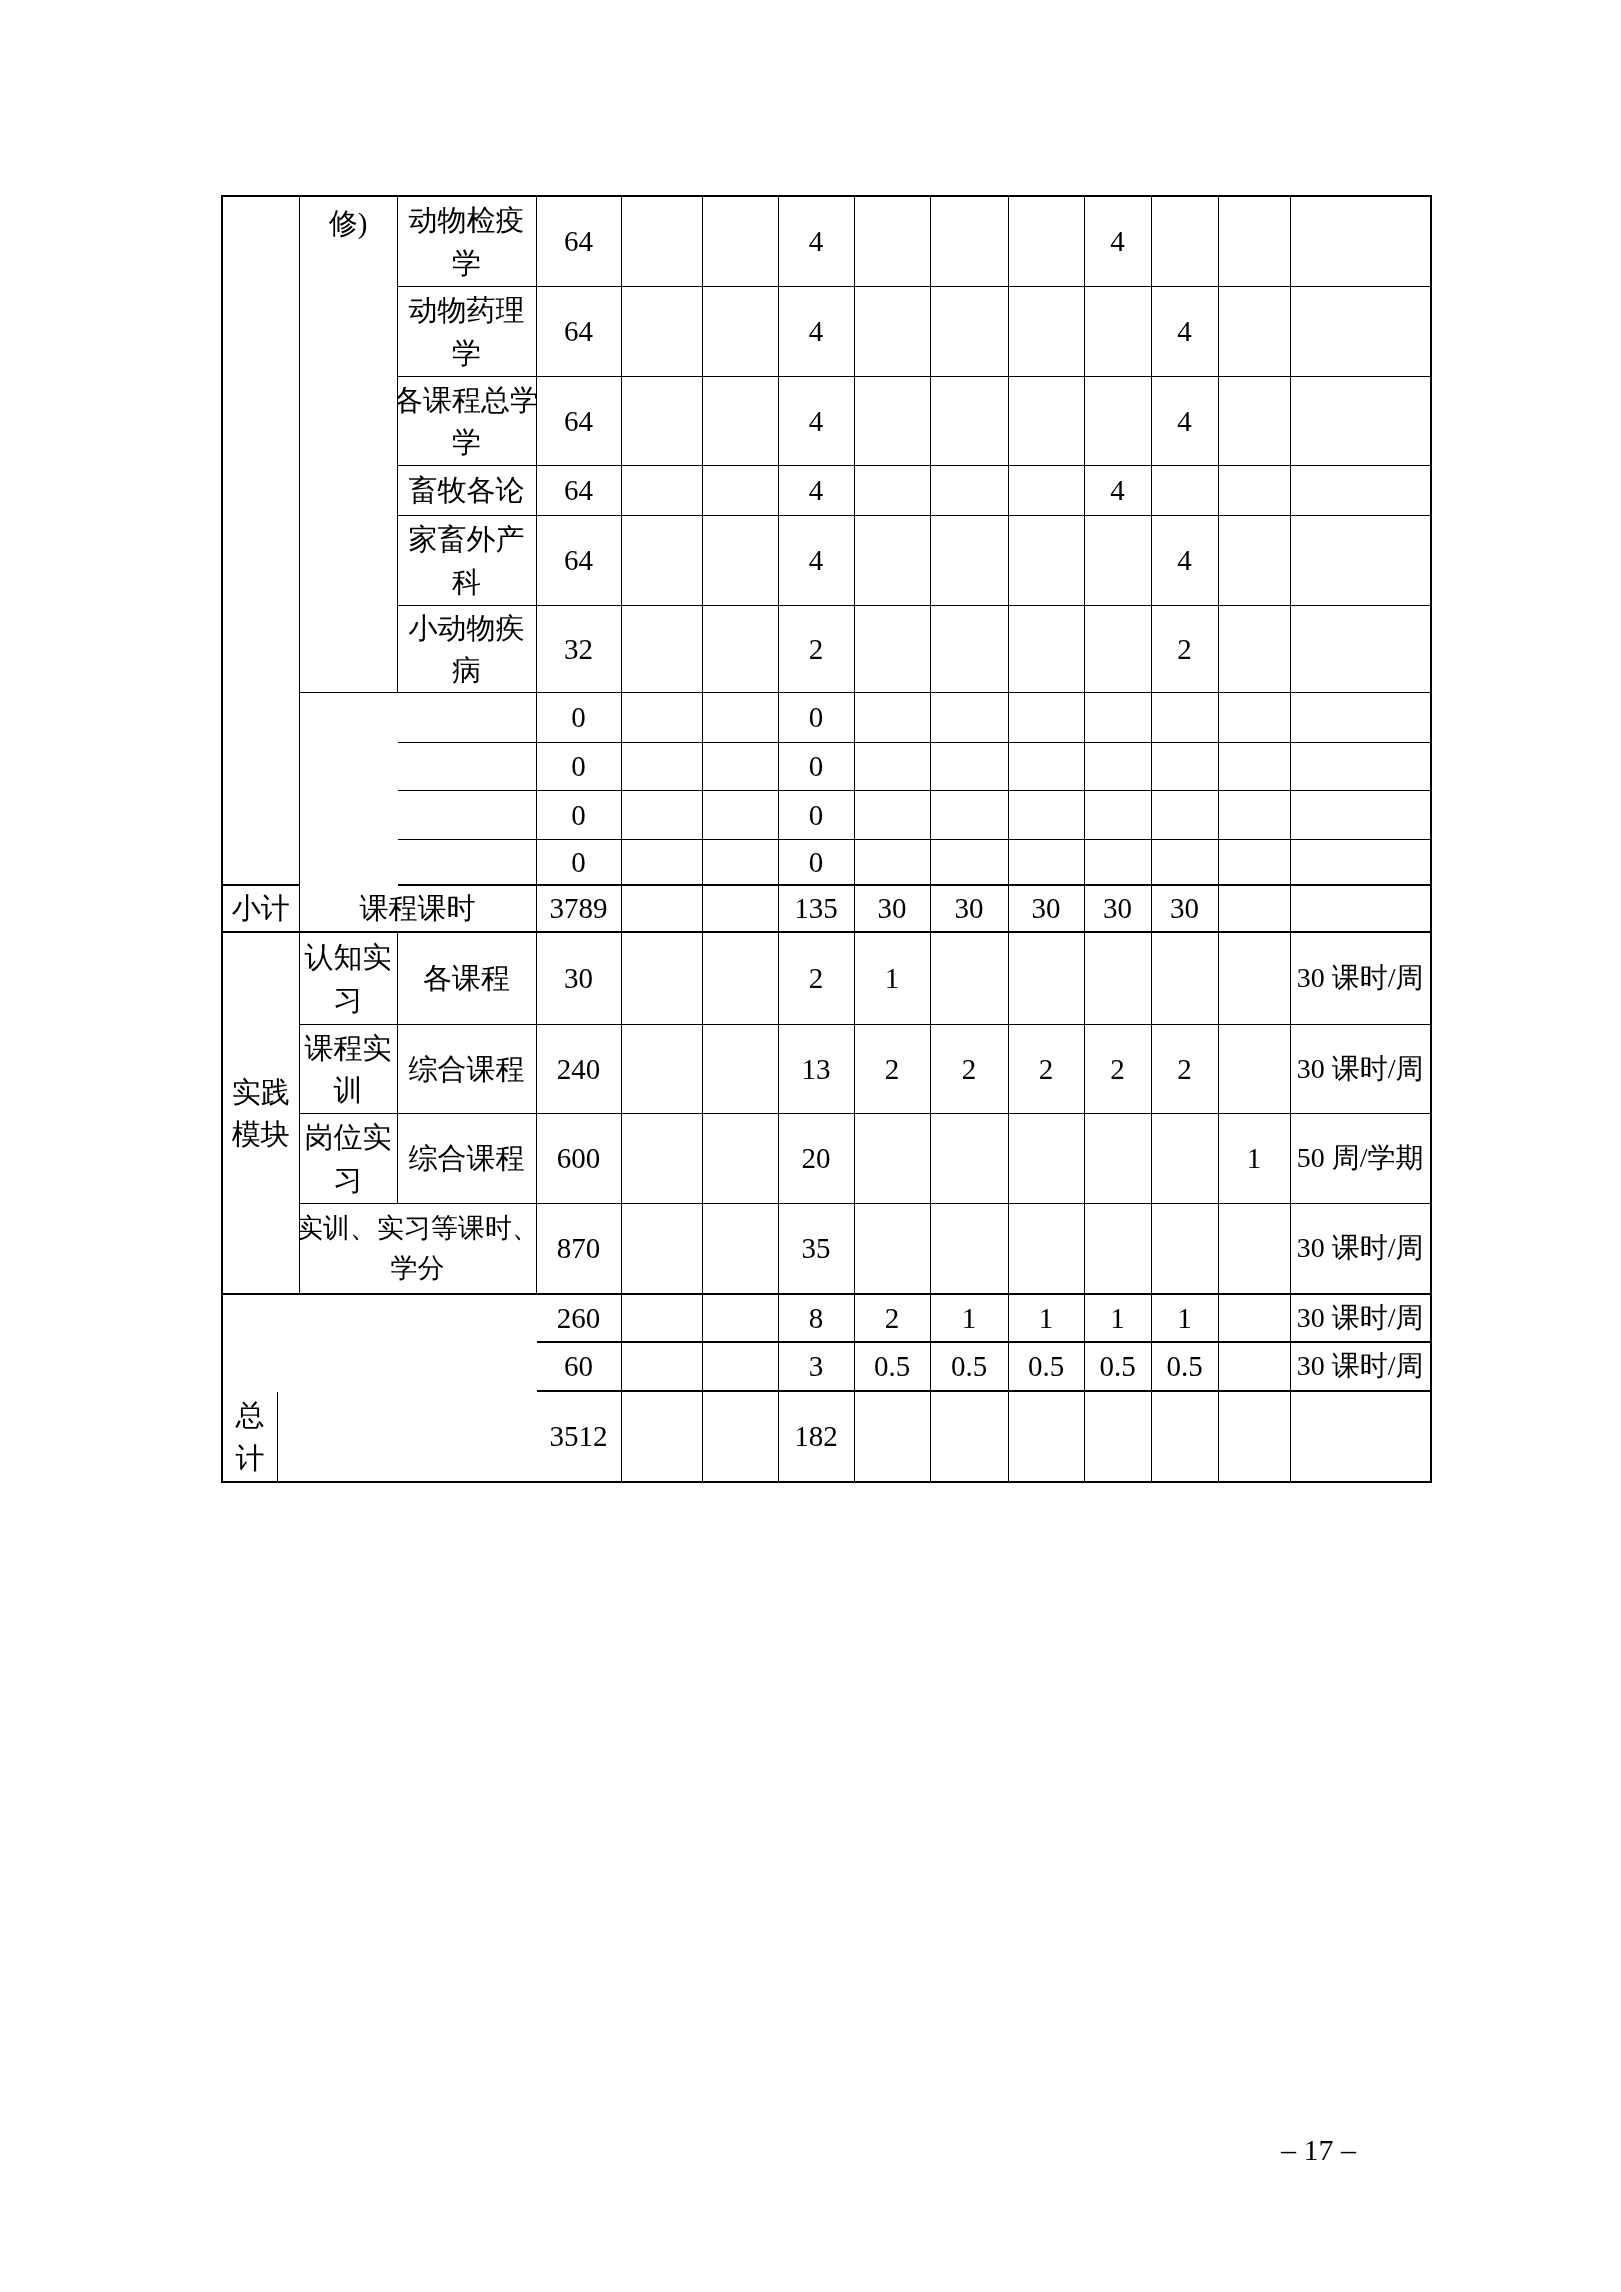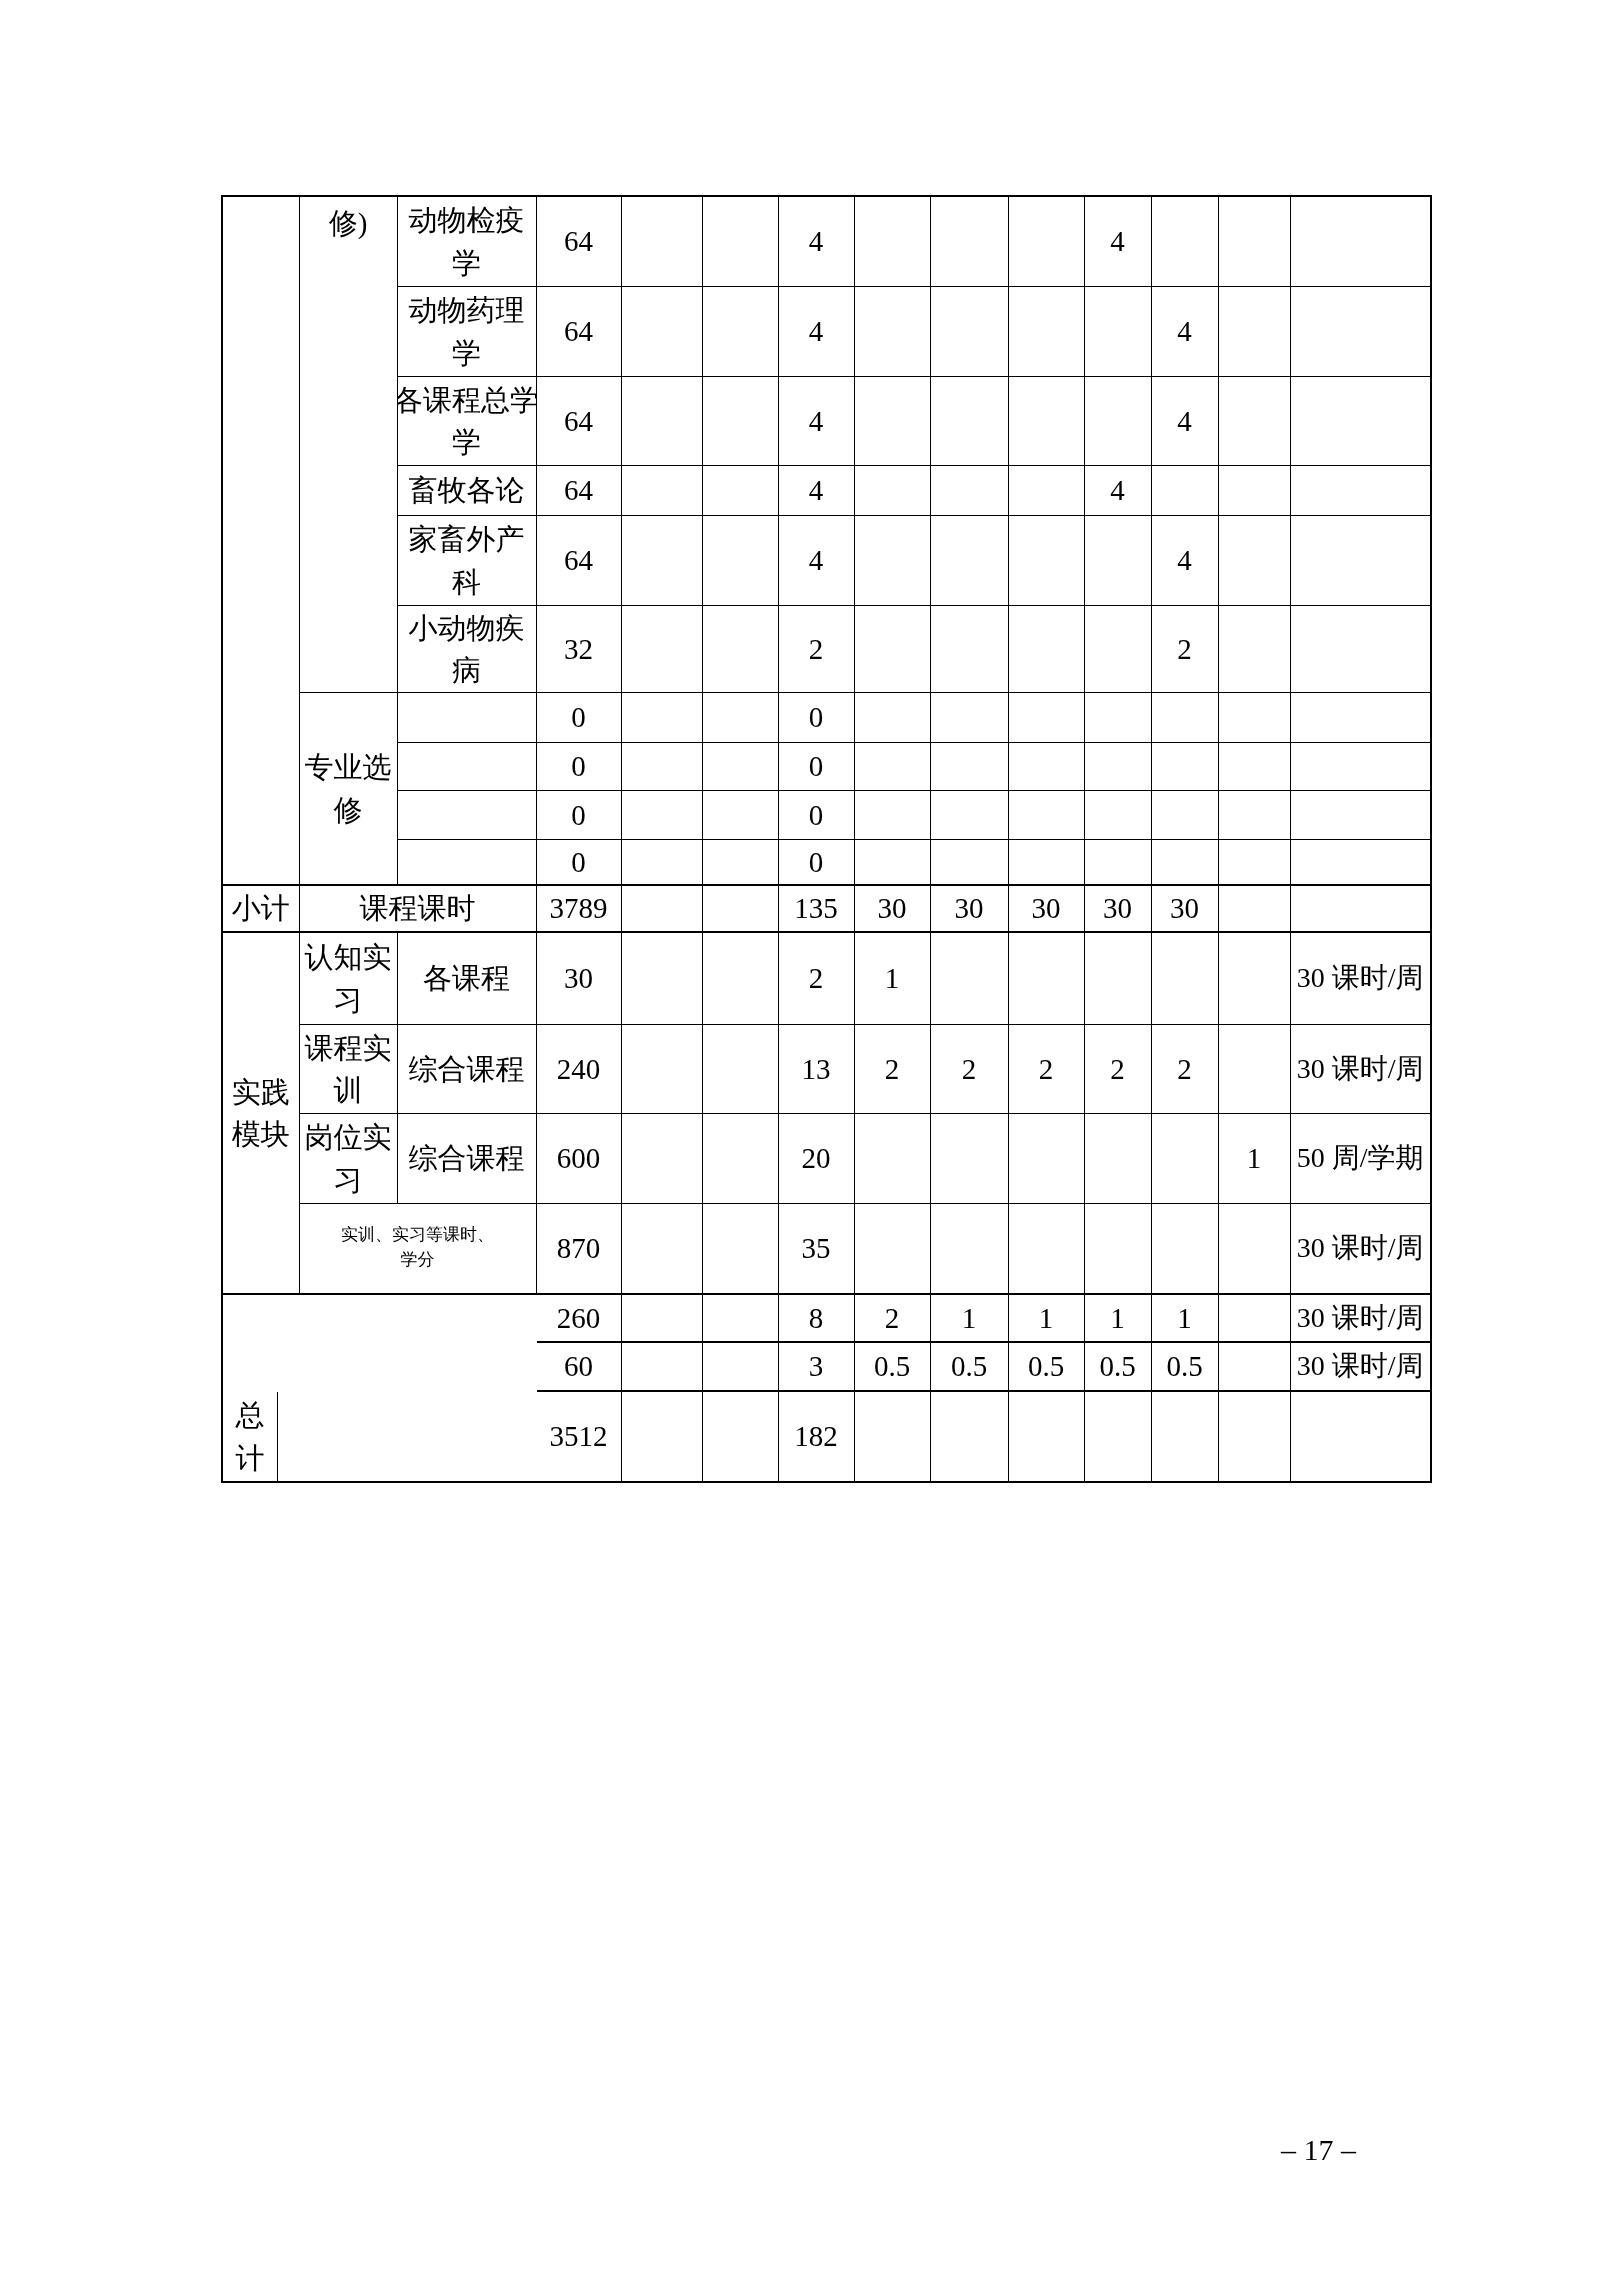--- a/index.html
+++ b/index.html
@@ -20,36 +20,34 @@
     border-right:1.5px solid #000;
     border-bottom:1.5px solid #000;
     display:flex;align-items:center;justify-content:center;
     text-align:center;white-space:pre;overflow:hidden;
     font-size:29px;line-height:1.45;
   }
   .lastcol{border-right:none;}
   .lastrow{border-bottom:none;}
   .thickb{border-bottom-width:2.9px;}
   .top{align-items:flex-start;padding-top:4.9px;}
-  .small{font-size:17px;font-family:Liberation Mono, monospace;}
+  .small{font-size:27px;}
   .remark{font-size:28px;}
   .footer{
     position:absolute;left:1235px;top:2133px;width:167px;
     text-align:center;font-size:30px;
   }
 </style>
 </head>
 <body>
 
 <div class="sheet">
 
   <div class="c thickb" style="grid-area:1/1/11/3"></div>
   <div class="c top" style="grid-area:1/3/7/4">修)</div>
-  <div class="c thickb" style="grid-area:7/3/11/4">专业选
-修</div>
   <div class="c thickb" style="grid-area:12/1/16/3">实践
 模块</div>
 
   <div class="c" style="grid-area:1/4">动物检疫
 学</div>
   <div class="c" style="grid-area:1/5">64</div>
   <div class="c" style="grid-area:1/6"></div>
   <div class="c" style="grid-area:1/7"></div>
   <div class="c" style="grid-area:1/8">4</div>
   <div class="c" style="grid-area:1/9"></div>

